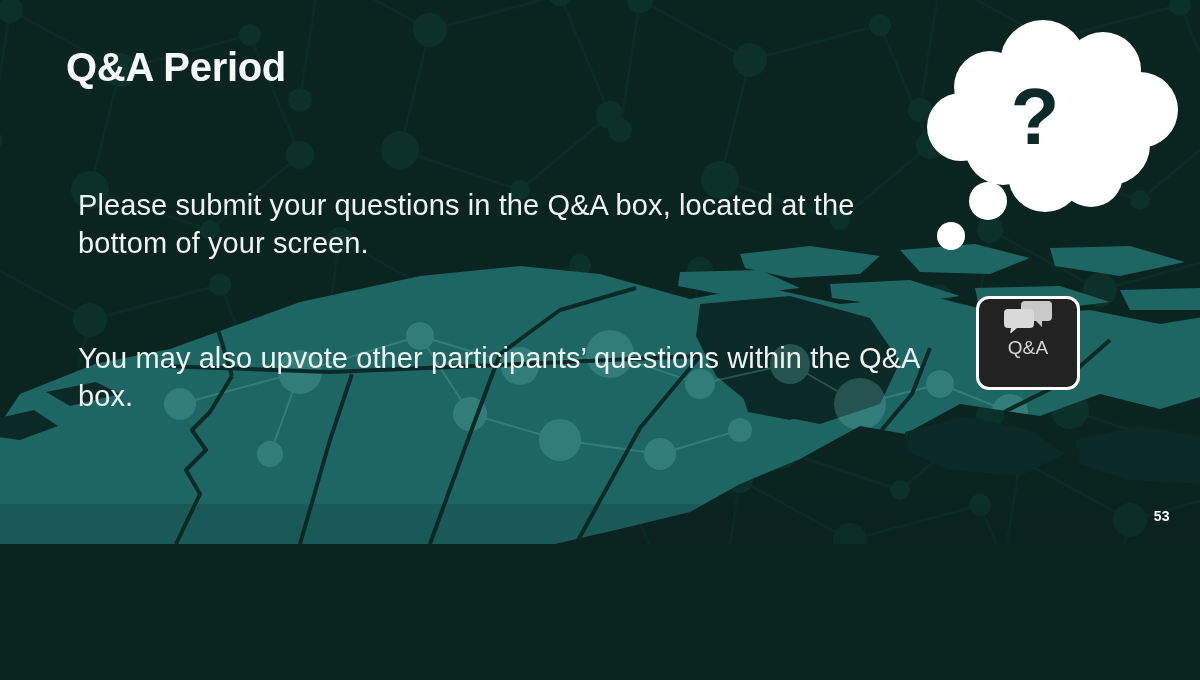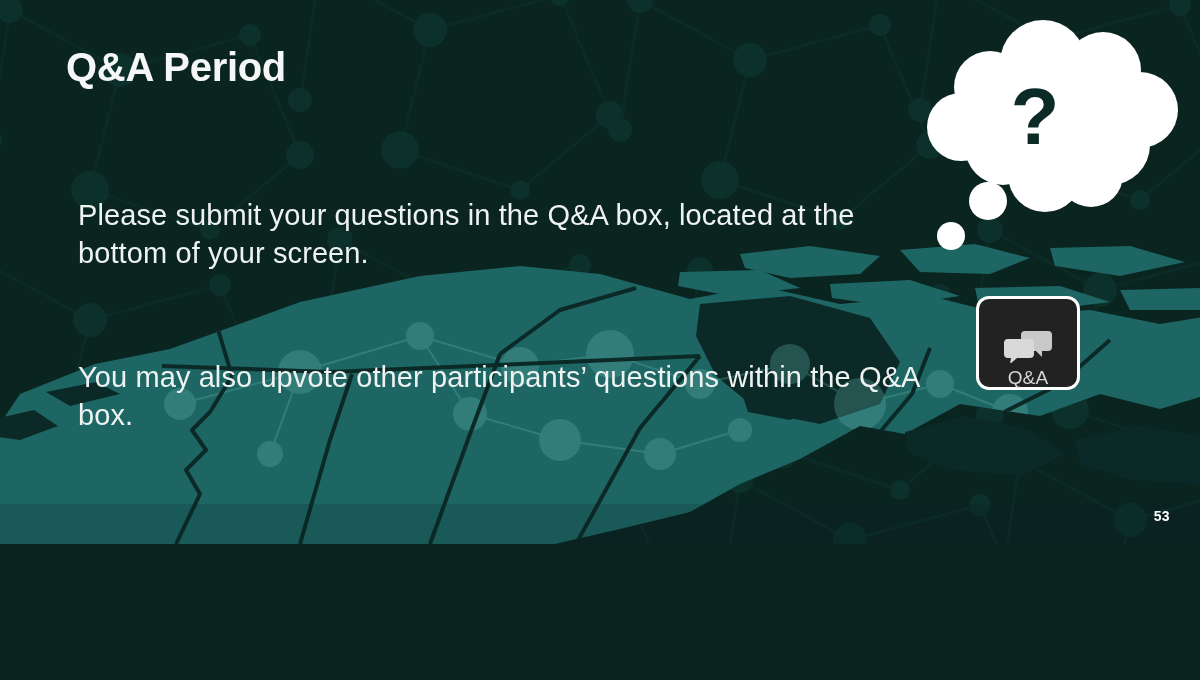--- a/index.html
+++ b/index.html
@@ -50,24 +50,23 @@
   .body-para {
     position:absolute;
     left:78px;
     z-index:5;
     color:#eef3f1;
     font-size:29px;
     font-weight:400;
     line-height:1.32;
     letter-spacing:0.1px;
     width:860px;
-    margin-top:10px;
   }
   #para-1 { top:186px; }
-  #para-2 { top:348px; }
+  #para-2 { top:339px; }
 
   
   #thought-cloud {
     position:absolute;
     left:915px; top:15px;
     width:270px; height:250px;
     z-index:6;
   }
 
   
@@ -75,21 +74,21 @@
     position:absolute;
     left:976px; top:296px;
     width:104px; height:94px;
     z-index:6;
     background:#222222;
     border:3px solid #ffffff;
     border-radius:13px;
     display:flex;
     flex-direction:column;
     align-items:center;
-    justify-content:flex-end;
+    justify-content:flex-start;
     gap:5px;
   }
   #qa-icon-wrap {
     width:50px; height:34px;
     display:block;
   }
   #qa-label {
     color:#d6d6d6;
     font-size:19px;
     font-weight:400;

